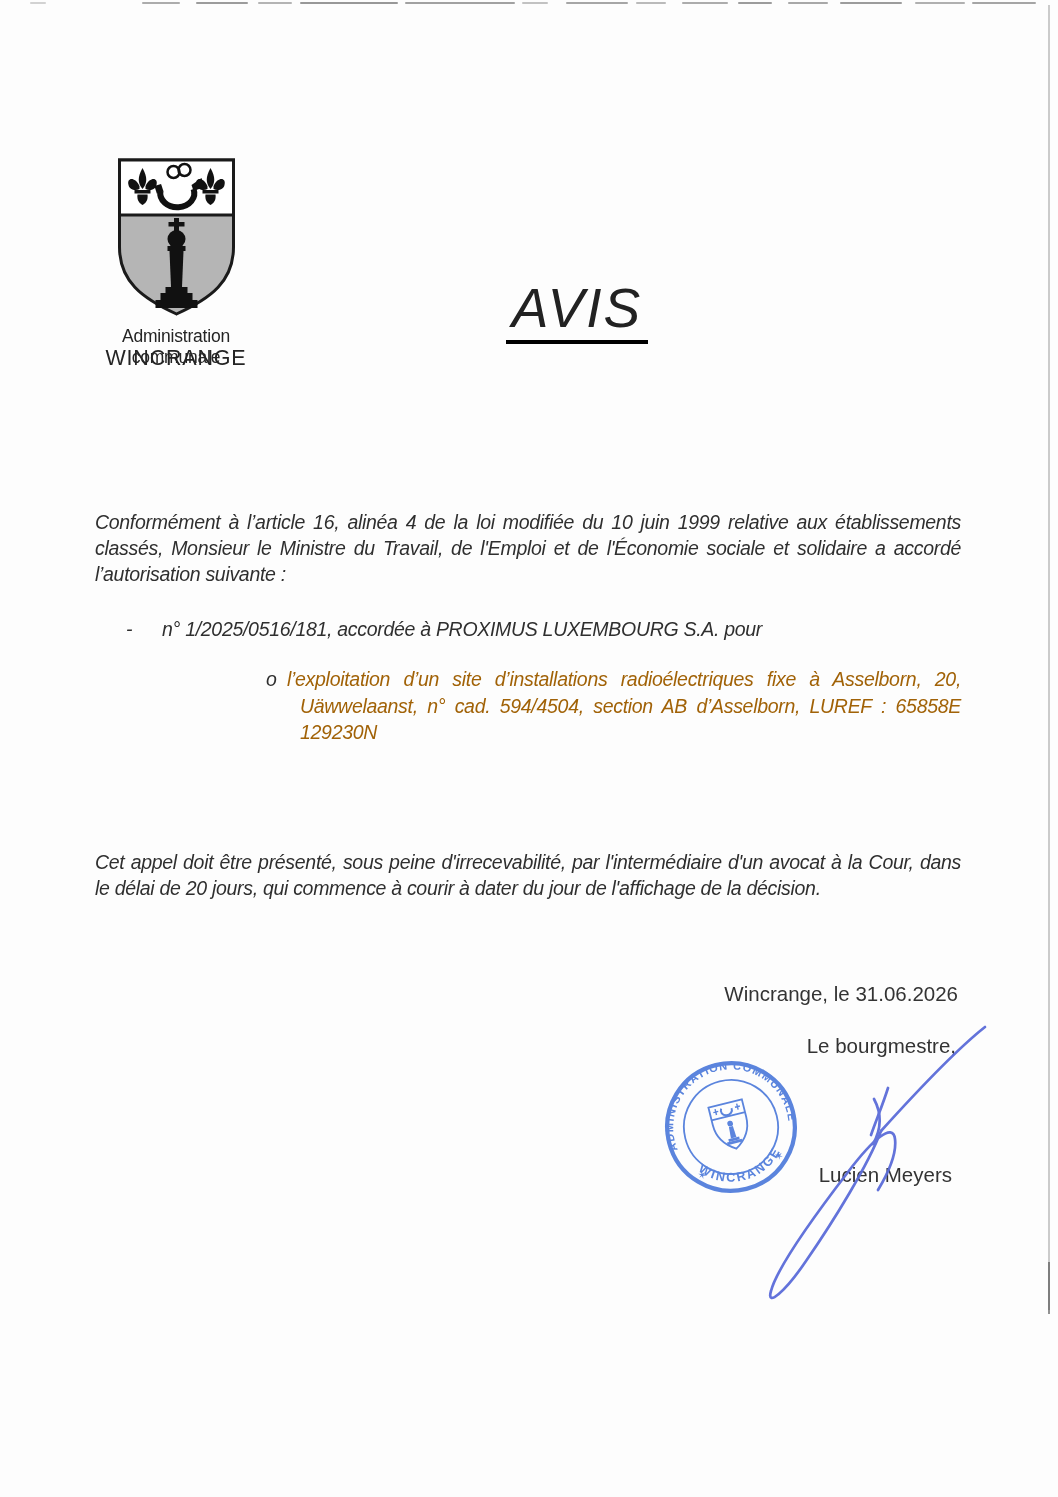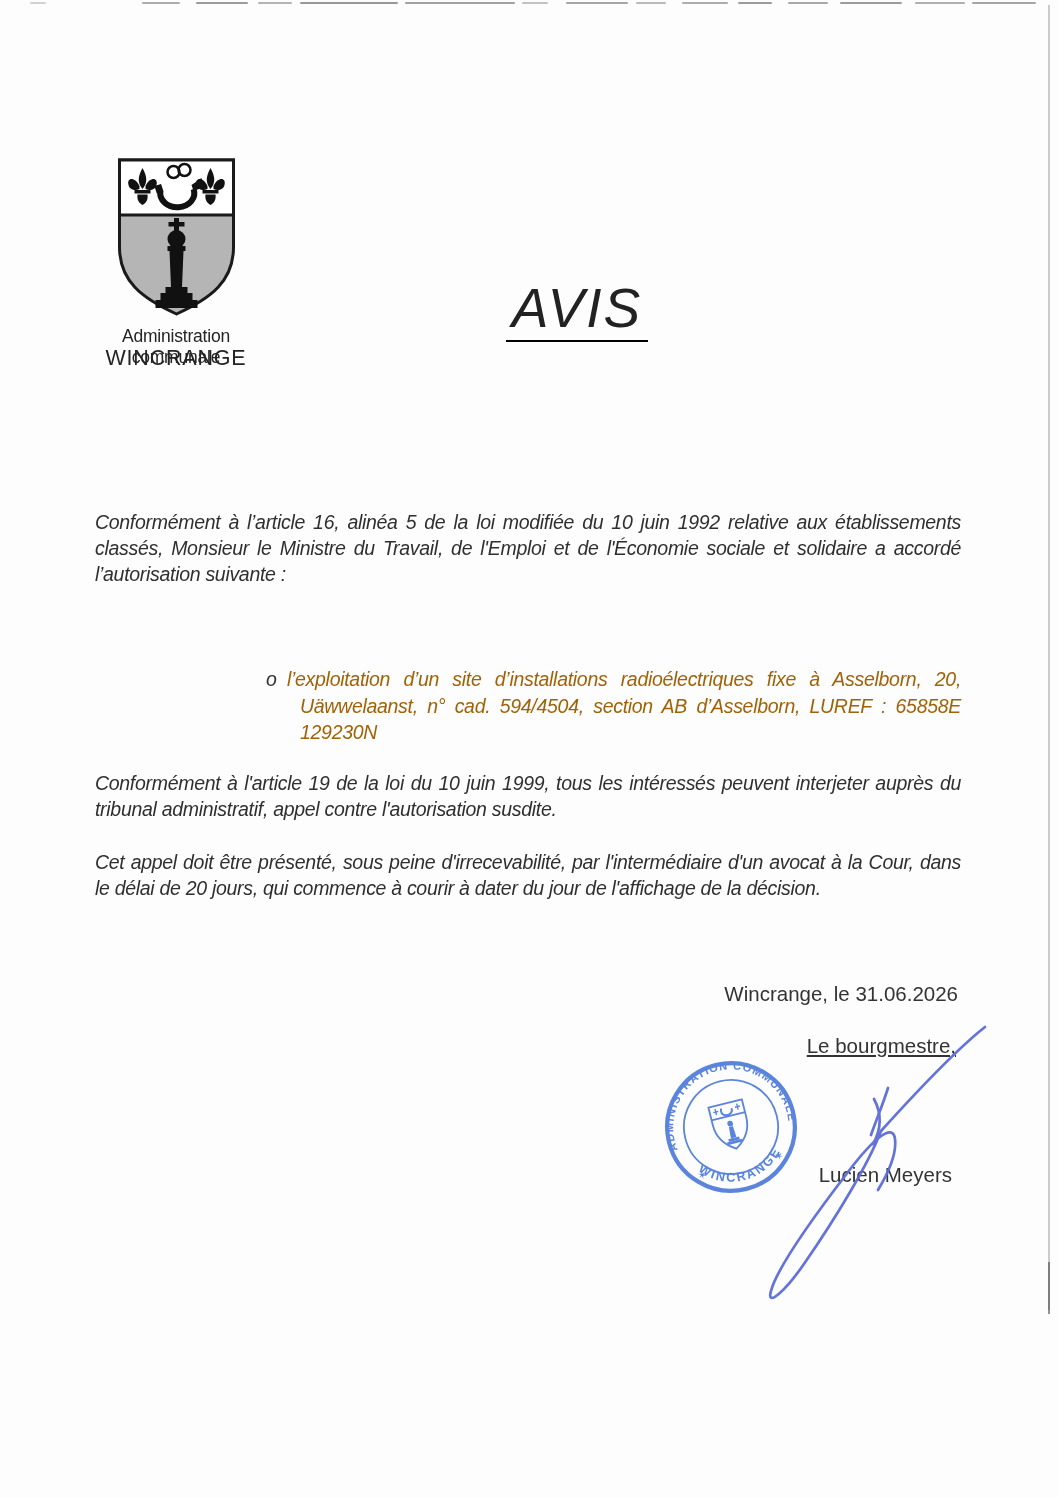--- a/index.html
+++ b/index.html
@@ -31,21 +31,21 @@
     text-align: center; font-size: 17.5px; color: #242424; letter-spacing: -0.2px;
   }
   .org-line2 {
     position: absolute; left: 78px; top: 346px; width: 196px;
     text-align: center; font-size: 21.5px; color: #242424; letter-spacing: 0.8px;
   }
   
   .title-wrap {
     position: absolute; left: 506px; top: 281px; width: 142px;
     text-align: center;
-    border-bottom: 2px solid #000000;
+    border-bottom: 4px solid #000000;
     padding-bottom: 4px;
   }
   .title-text {
     font-style: italic; font-size: 55px; line-height: 1.0;
     color: #222222; letter-spacing: 2px;
   }
   
   .body-par {
     position: absolute; left: 95px; width: 866px;
     font-style: italic; font-size: 19.5px; line-height: 26px;
@@ -71,21 +71,21 @@
     color: #a16207; letter-spacing: -0.3px;
     text-align: justify; text-indent: -13px;
   }
   
   .place-date {
     position: absolute; right: 100px; top: 982px;
     font-size: 20.5px; color: #333333;
   }
   .role {
     position: absolute; right: 102px; top: 1034px;
-    font-size: 20.5px; color: #333333; text-decoration: underline;
+    font-size: 20.5px; color: #333333;
   }
   .signer {
     position: absolute; right: 106px; top: 1163px;
     font-size: 20.5px; color: #333333;
   }
   
   .stamp { position: absolute; left: 650px; top: 1046px; width: 162px; height: 162px; }
   .stamp-ink { opacity: 0.85; }
   .stamp text { font-family: "Liberation Sans", sans-serif; }
   .signature { position: absolute; left: 735px; top: 1005px; width: 280px; height: 310px; }
@@ -155,27 +155,29 @@
     </g>
   </svg>
 
   <div class="org-line1">Administration communale</div>
   <div class="org-line2">WINCRANGE</div>
 
   <div class="title-wrap">
     <span class="title-text">AVIS</span>
   </div>
 
-  <div class="body-par p1">Conformément à l’article 16, alinéa 5 de la loi modifiée du 10 juin 1992 relative aux établissements classés, Monsieur le Ministre du Travail, de l'Emploi et de l'Économie sociale et solidaire a accordé l’autorisation suivante :</div>
-
+  <div class="body-par p1">Conformément à l’article 16, alinéa 4 de la loi modifiée du 10 juin 1999 relative aux établissements classés, Monsieur le Ministre du Travail, de l'Emploi et de l'Économie sociale et solidaire a accordé l’autorisation suivante :</div>
+
+  <div class="dash-item">
+    <span class="marker">-</span><span>n° 1/2025/0516/181, accordée à PROXIMUS LUXEMBOURG S.A. pour</span>
+  </div>
 
   <div class="circle-item-marker">o</div>
   <div class="circle-item">l’exploitation d’un site d’installations radioélectriques fixe à Asselborn, 20, Uäwwelaanst, n° cad. 594/4504, section AB d’Asselborn, LUREF : 65858E 129230N</div>
 
-  <div class="body-par p2">Conformément à l'article 19 de la loi du 10 juin 1999, tous les intéressés peuvent interjeter auprès du tribunal administratif, appel contre l'autorisation susdite.</div>
   <div class="body-par p3">Cet appel doit être présenté, sous peine d'irrecevabilité, par l'intermédiaire d'un avocat à la Cour, dans le délai de 20 jours, qui commence à courir à dater du jour de l'affichage de la décision.</div>
 
   <div class="place-date">Wincrange, le 31.06.2026</div>
   <div class="role">Le bourgmestre,</div>
   <div class="signer">Lucien Meyers</div>
 
   <svg class="stamp" viewBox="0 0 160 160" aria-hidden="true">
     <g class="stamp-ink" transform="rotate(-14 80 80)">
       <circle cx="80" cy="80" r="63" fill="none" stroke="#3f70d8" stroke-width="4.2"></circle>
       <circle cx="80" cy="80" r="46.5" fill="none" stroke="#3f70d8" stroke-width="1.8"></circle>

